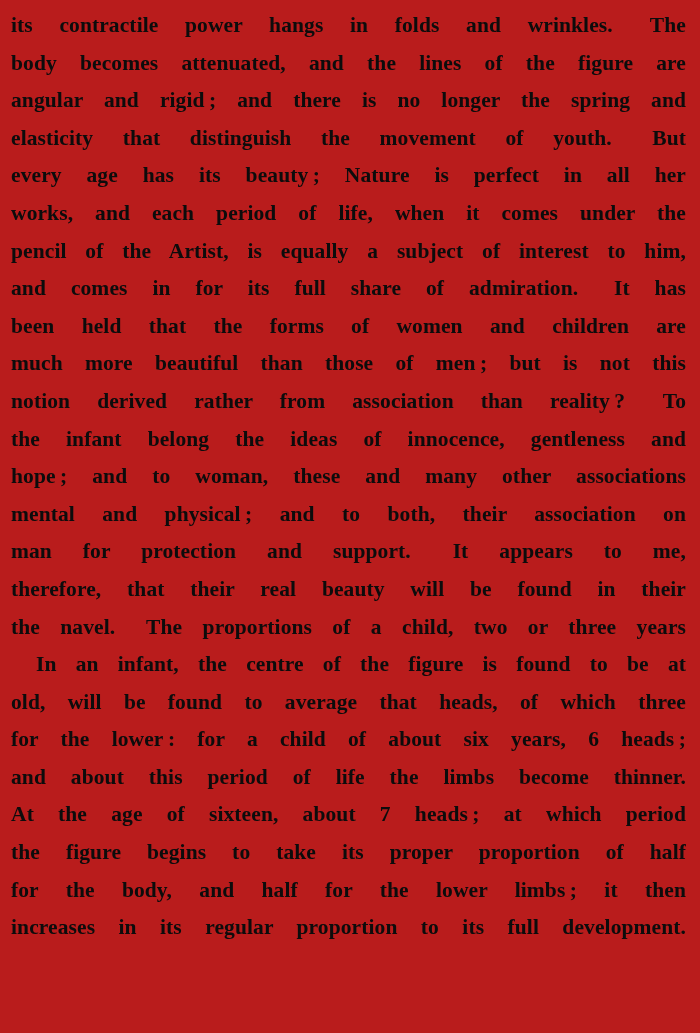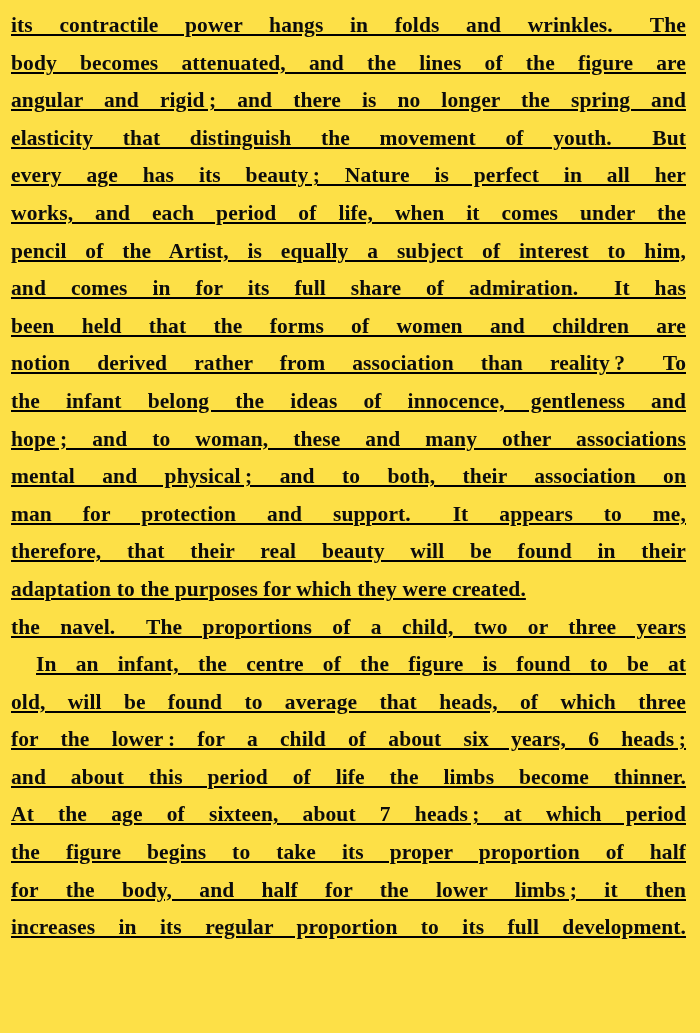--- a/index.html
+++ b/index.html
@@ -7,22 +7,21 @@
     width: 700px;
     height: 1033px;
     background: #ffffff;
     overflow: hidden;
   }
   .page {
     box-sizing: border-box;
     width: 700px;
     height: 1033px;
     padding: 7px 14px 0 11px;
-    background: #fde047;
-    text-decoration: underline;
+    background: #b91c1c;
   }
   .paragraph { margin: 0; padding: 0; }
   .line {
     font-family: "Liberation Serif", "DejaVu Serif", serif;
     font-weight: bold;
     font-size: 21.5px;
     color: #0c0c0c;
     height: 37.6px;
     line-height: 37.6px;
     text-align: justify;
@@ -42,27 +41,27 @@
       <div class="paragraph">
         <div class="line">its contractile power hangs in folds and wrinkles.  The</div>
         <div class="line">body becomes attenuated, and the lines of the figure are</div>
         <div class="line">angular and rigid ; and there is no longer the spring and</div>
         <div class="line">elasticity that distinguish the movement of youth.  But</div>
         <div class="line">every age has its beauty ; Nature is perfect in all her</div>
         <div class="line">works, and each period of life, when it comes under the</div>
         <div class="line">pencil of the Artist, is equally a subject of interest to him,</div>
         <div class="line">and comes in for its full share of admiration.  It has</div>
         <div class="line">been held that the forms of women and children are</div>
+        <div class="line">much more beautiful than those of men ; but is not this</div>
         <div class="line">notion derived rather from association than reality ?  To</div>
         <div class="line">the infant belong the ideas of innocence, gentleness and</div>
         <div class="line">hope ; and to woman, these and many other associations</div>
         <div class="line">mental and physical ; and to both, their association on</div>
         <div class="line">man for protection and support.  It appears to me,</div>
         <div class="line">therefore, that their real beauty will be found in their</div>
-        <div class="line flush-left">adaptation to the purposes for which they were created.</div>
       </div>
       <div class="paragraph">
         <div class="line">the navel.  The proportions of a child, two or three years</div>
         <div class="line indent">In an infant, the centre of the figure is found to be at</div>
         <div class="line">old, will be found to average that heads, of which three</div>
         <div class="line">for the lower : for a child of about six years, 6 heads ;</div>
         <div class="line">and about this period of life the limbs become thinner.</div>
         <div class="line">At the age of sixteen, about 7 heads ; at which period</div>
         <div class="line">the figure begins to take its proper proportion of half</div>
         <div class="line">for the body, and half for the lower limbs ; it then</div>

